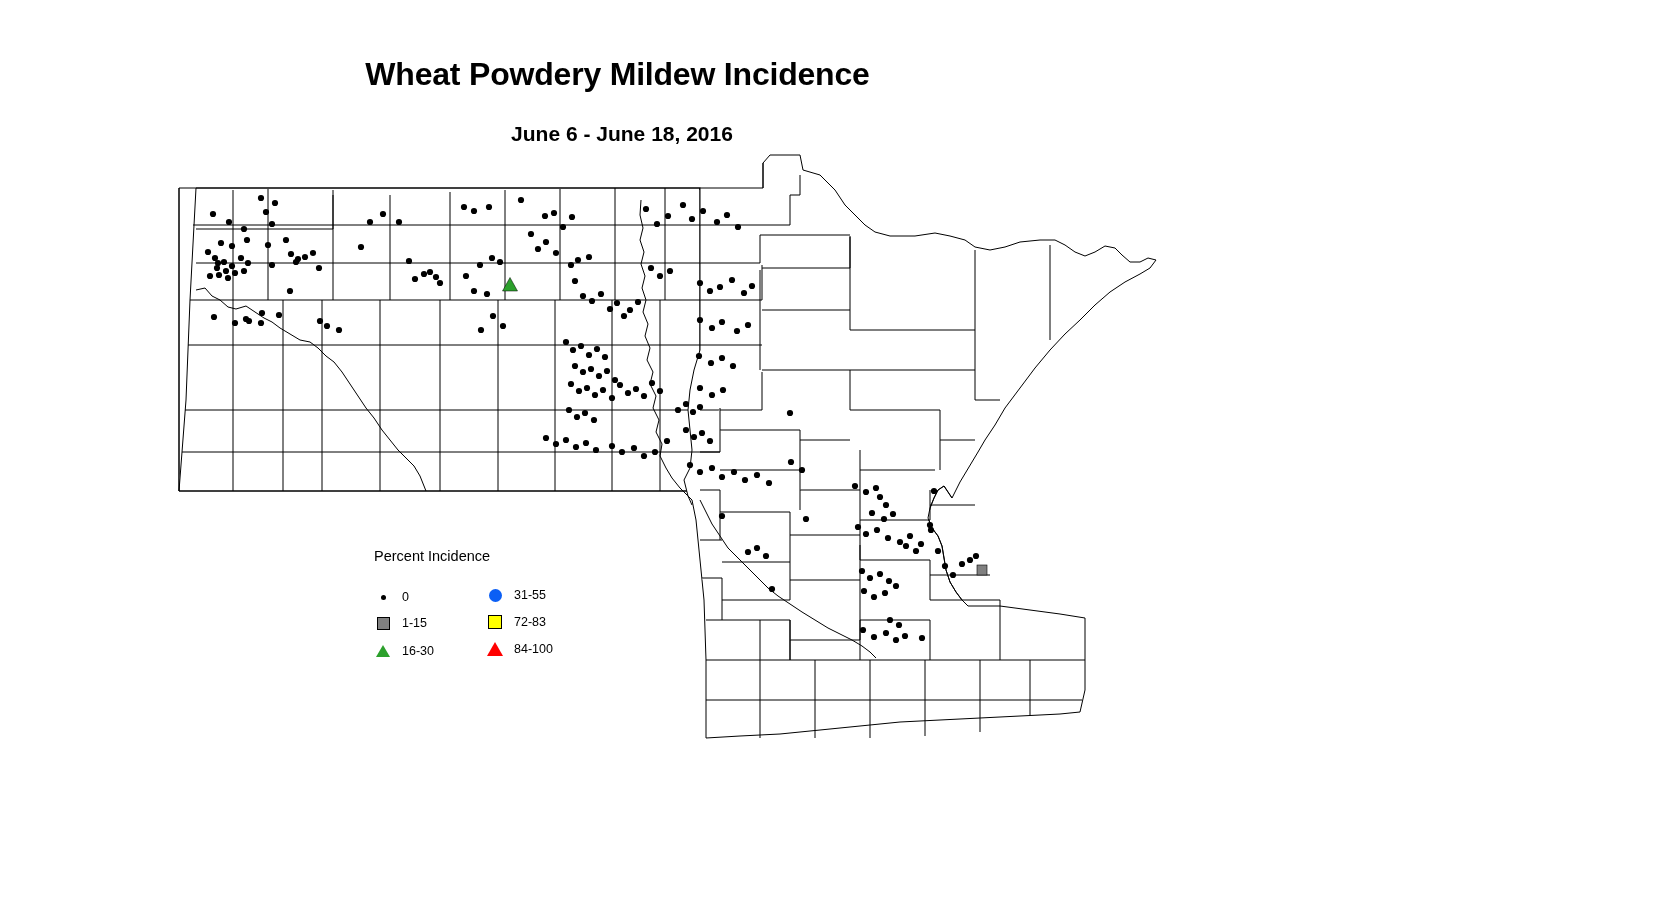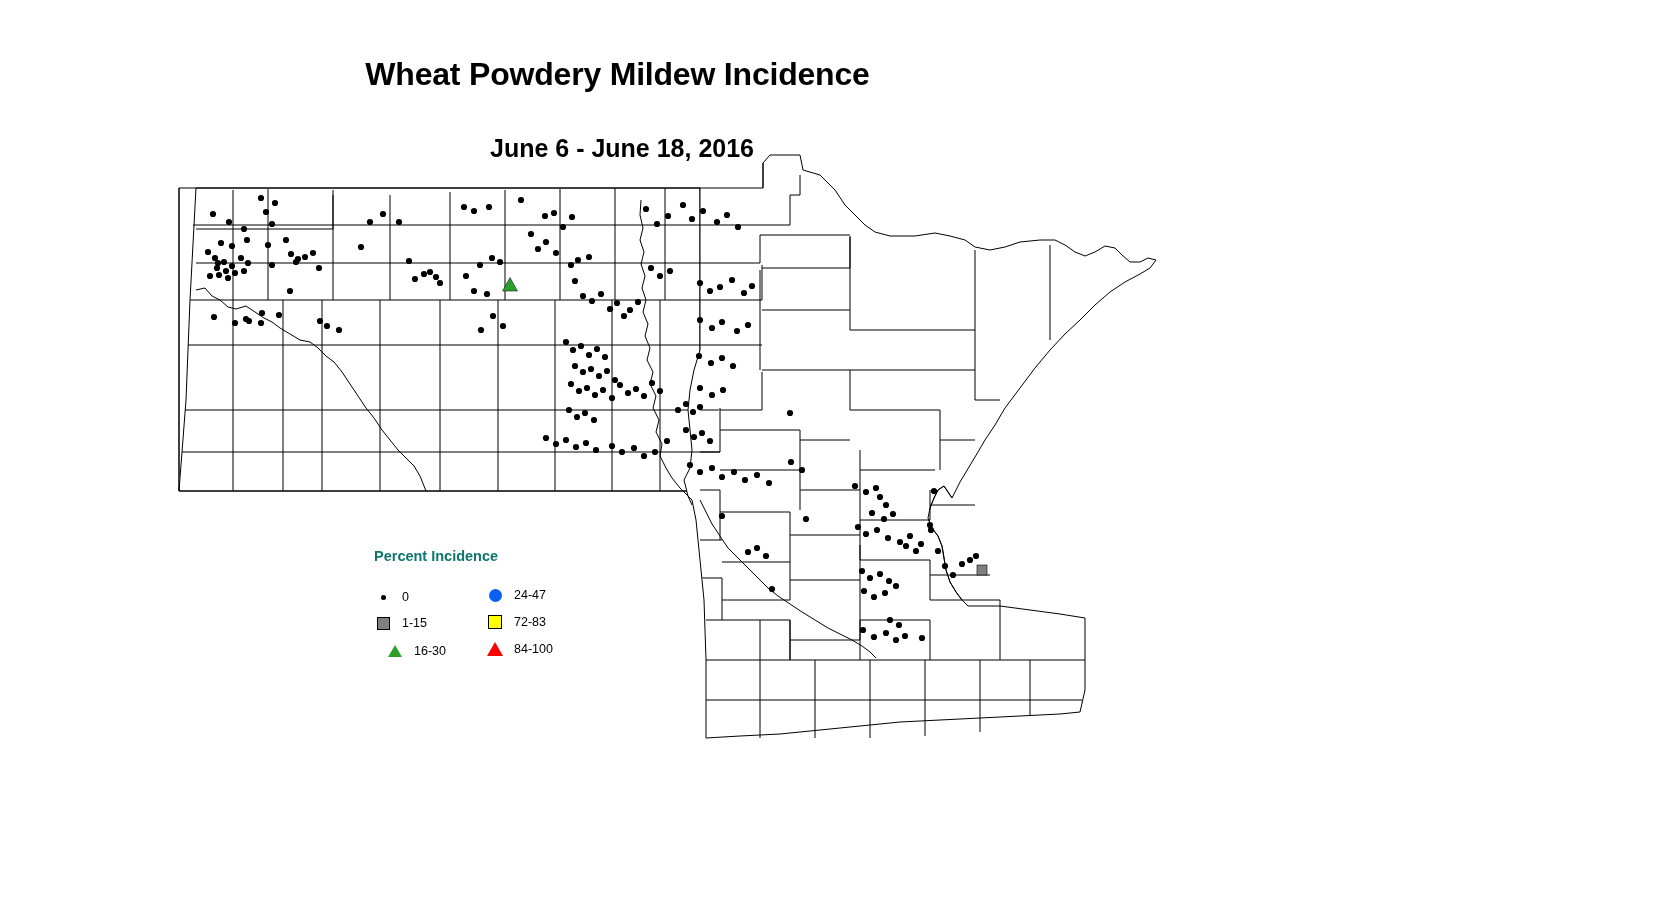--- a/index.html
+++ b/index.html
@@ -31,24 +31,23 @@
     font-weight: bold;
     letter-spacing: -0.2px;
     color: #000000;
   }
   .subtitle {
     position: absolute;
     left: 0;
     top: 122px;
     width: 1244px;
     text-align: center;
-    font-size: 25px;
+    font-size: 21px;
     font-weight: bold;
     color: #000000;
-    margin-top: 12px;
   }
   #map-wrap {
     position: absolute;
     left: 0;
     top: 0;
     width: 1673px;
     height: 900px;
   }
   svg.mapsvg {
     display: block;
@@ -73,22 +72,22 @@
   }
   
   .legend {
     position: absolute;
     left: 374px;
     top: 548px;
     width: 230px;
   }
   .legend-title {
     font-size: 14.5px;
-    font-weight: bold;
-    color: #0f766e;
+    font-weight: normal;
+    color: #000000;
     margin: 0 0 22px 0;
     white-space: nowrap;
   }
   .legend-grid {
     position: relative;
     width: 220px;
     height: 80px;
   }
   .legend-item {
     position: absolute;
@@ -143,21 +142,21 @@
   }
   .sw-tri-r {
     width: 0;
     height: 0;
     border-left: 8px solid transparent;
     border-right: 8px solid transparent;
     border-bottom: 14px solid #ff0000;
   }
   .c0 { left: 0px;   top: 2px; }
   .c1 { left: 0px;   top: 28px; }
-  .c2 { left: 12px;   top: 56px; text-align: center; }
+  .c2 { left: 0px;   top: 56px; text-align: center; }
   .c3 { left: 112px; top: 0px; }
   .c4 { left: 112px; top: 27px; }
   .c5 { left: 112px; top: 54px; text-align: right; }
 </style>
 </head>
 <body>
 
 <div id="page">
 
   <div class="title">Wheat Powdery Mildew Incidence</div>
@@ -562,21 +561,21 @@
         <span class="swatch">
             <span class="sw-tri"></span>
           </span>
         <span class="lbl">16-30</span>
       </div>
 
       <div class="legend-item c3">
         <span class="swatch">
             <span class="sw-circle"></span>
           </span>
-        <span class="lbl">24-47</span>
+        <span class="lbl">31-55</span>
       </div>
 
       <div class="legend-item c4">
         <span class="swatch">
             <span class="sw-square-y"></span>
           </span>
         <span class="lbl">72-83</span>
       </div>
 
       <div class="legend-item c5">

